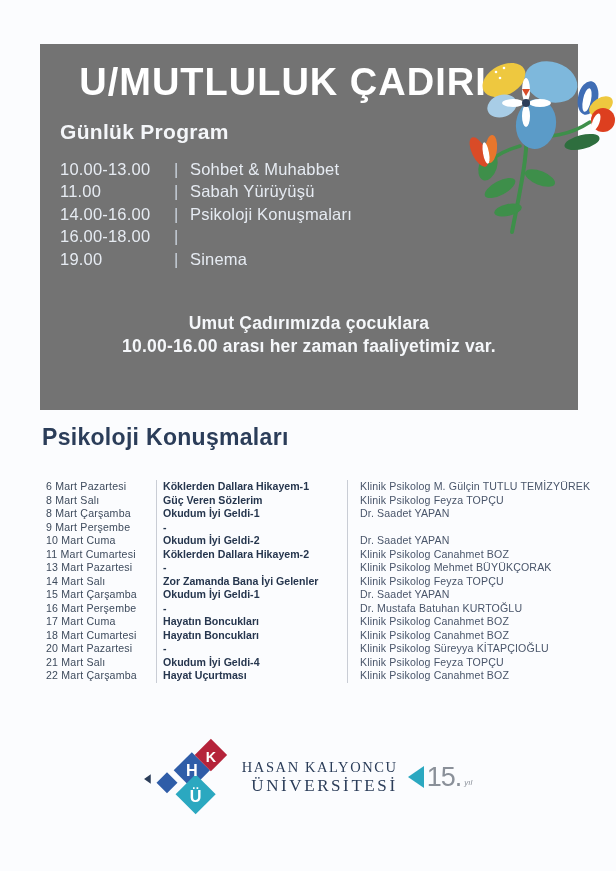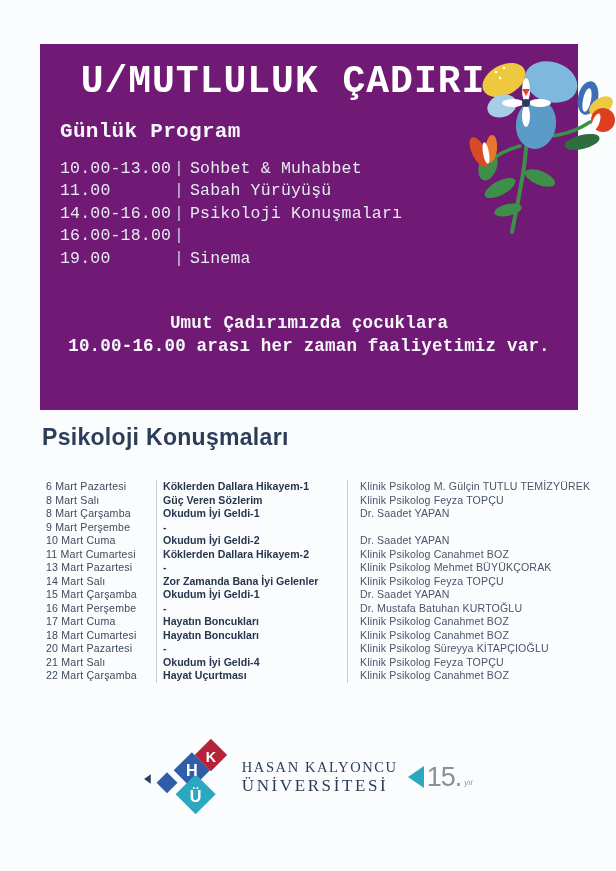--- a/index.html
+++ b/index.html
@@ -5,21 +5,21 @@
   html,body{margin:0;padding:0;background:#ffffff;}
   .page{
     position:relative;width:616px;height:871px;margin:0 auto;
     background:#fbfcfe;overflow:hidden;
     font-family:"Liberation Sans", sans-serif;
     -webkit-font-smoothing:antialiased;
   }
   
   .hero{
     position:absolute;left:40px;top:44px;width:538px;height:366px;
-    background:#701a75;color:#ffffff;font-family:Liberation Mono, monospace;
+    background:#737373;color:#ffffff;
   }
   .hero-title{
     position:absolute;top:16px;left:0;right:0;
     padding-right:52px;box-sizing:border-box;
     text-align:center;font-size:38px;line-height:44px;
     font-weight:bold;letter-spacing:1px;color:#ffffff;white-space:nowrap;
   }
   .program-heading{
     position:absolute;top:76px;left:20px;
     font-size:21px;font-weight:bold;letter-spacing:.3px;color:#f4f6f9;
@@ -57,21 +57,21 @@
     font-size:10.6px;line-height:13.5px;color:#49556a;letter-spacing:.15px;
     padding-left:12px;white-space:nowrap;overflow:hidden;
   }
   
   .footer{
     position:absolute;left:0;right:0;top:735px;
     display:flex;justify-content:center;align-items:center;gap:10px;
   }
   .uni-mark{width:88px;height:84px;flex:none;}
   .uni-name{
-    font-family:"Liberation Serif", serif;color:#2b3d59;text-align:left;
+    font-family:"Liberation Serif", serif;color:#2b3d59;text-align:right;
   }
   .uni-name .l1{font-size:14.5px;letter-spacing:1.6px;line-height:18px;}
   .uni-name .l2{font-size:17px;letter-spacing:2.6px;line-height:20px;}
   .anniv{display:flex;align-items:center;gap:3px;}
   .anniv-tri{width:0;height:0;border-top:11px solid transparent;border-bottom:11px solid transparent;border-right:16px solid #2ba8c0;}
   .anniv-num{font-size:27px;color:#8a9099;font-family:"Liberation Sans",sans-serif;letter-spacing:-1px;}
   .anniv-yil{font-size:8px;color:#8a9099;font-style:italic;align-self:flex-end;margin-bottom:6px;}
 </style>
 </head>
 <body>

